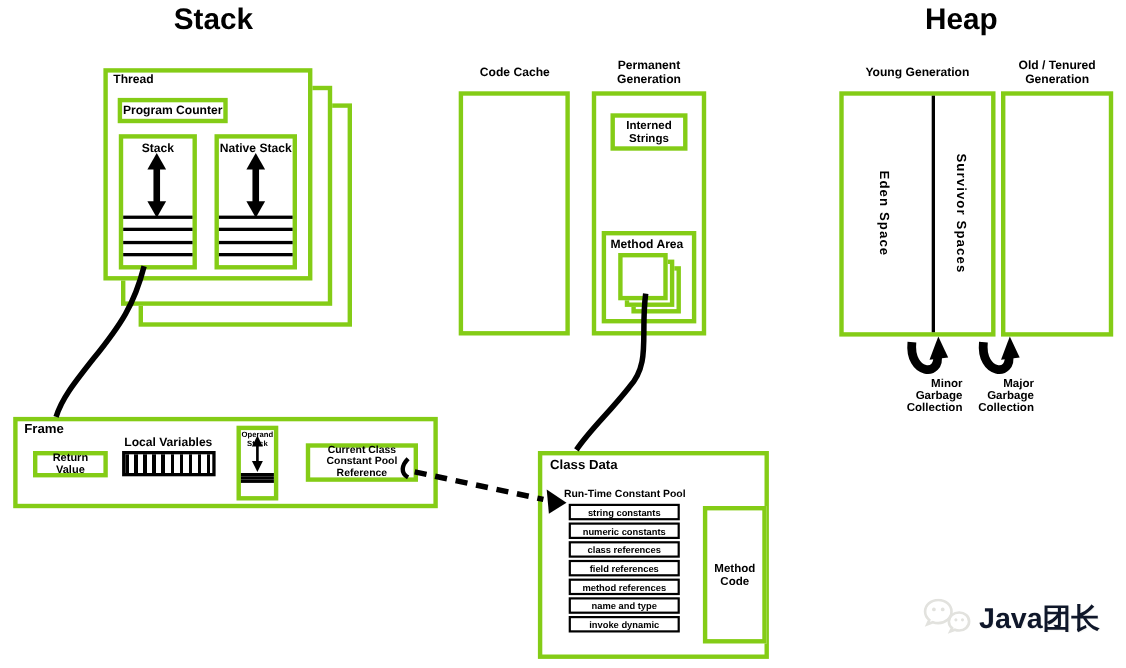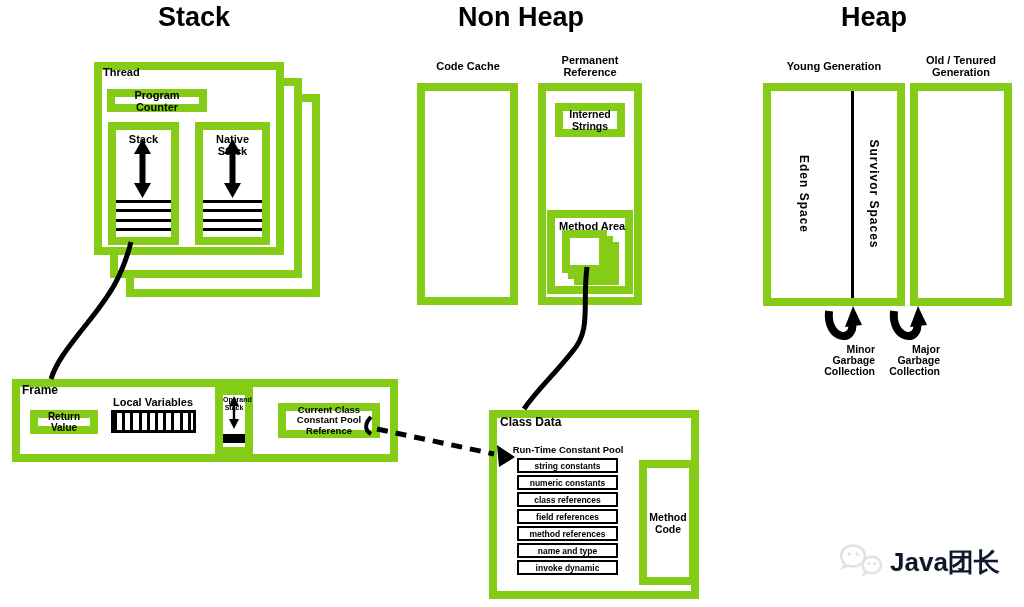--- a/index.html
+++ b/index.html
@@ -2,21 +2,21 @@
 <html><head>
 <meta charset="utf-8">
 <style>
   html,body{margin:0;padding:0;}
   .canvas{
     position:relative; width:1024px; height:607px;
     background:#ffffff; overflow:hidden;
     font-family:"Liberation Sans","DejaVu Sans",sans-serif;
     color:#000;
   }
-  .box{position:absolute; border:8px solid #84cc16; background:#fff; box-sizing:border-box;}
+  .box{position:absolute; border:4px solid #84cc16; background:#fff; box-sizing:border-box;}
   .title{position:absolute; font-size:27px; font-weight:bold; transform:translateX(-50%); white-space:nowrap;}
   .seclabel{position:absolute; font-size:11px; font-weight:bold; text-align:center; transform:translateX(-50%); line-height:12px;}
   .inlabel{position:absolute; font-size:11px; font-weight:bold;}
   .center-txt{display:flex; align-items:center; justify-content:center; text-align:center; font-weight:bold;}
   .rows{position:absolute; left:0; right:0; display:flex; flex-direction:column;}
   .rows > div{flex:1; border-top:3px solid #000;}
   .oprows > div{height:9px; border-top:3px solid #000;}
   .vtext{position:absolute; font-size:12px; font-weight:bold; letter-spacing:1px; text-align:center; transform:rotate(90deg); white-space:nowrap;}
   .stripes{
     position:absolute; border:3px solid #000; box-sizing:border-box;
@@ -32,21 +32,20 @@
   svg.overlay{position:absolute; left:0; top:0; pointer-events:none; z-index:30;}
   .watermark{position:absolute; left:838px; top:544px; display:flex; align-items:center; gap:6px; color:#0f172a; z-index:2;}
   .watermark .wmtext{font-size:26px; font-weight:bold; text-shadow:1px 1px 0 #f6f6f4;}
 </style>
 </head>
 <body>
 
 <div class="canvas">
 
   <div class="title" style="left:194px; top:2px;">Stack</div>
-  <div class="title" style="left:521px; top:2px;">Non Heap</div>
   <div class="title" style="left:874px; top:2px;">Heap</div>
 
   <div class="box" style="left:126px; top:94px; width:194px; height:203px;"></div>
   <div class="box" style="left:110px; top:78px; width:192px; height:200px;"></div>
   <div class="box" style="left:94px; top:62px; width:190px; height:193px;"></div>
   <div class="inlabel" style="left:103px; top:66px;">Thread</div>
 
   <div class="box center-txt" style="left:107px; top:89px; width:100px; height:23px; font-size:11px;">Program Counter</div>
 
   <div class="box" style="left:108px; top:122px; width:71px; height:123px;">
@@ -65,21 +64,21 @@
       <div></div>
       <div></div>
       <div></div>
       <div></div>
     </div>
   </div>
 
   <div class="seclabel" style="left:468px; top:60px;">Code Cache</div>
   <div class="box" style="left:417px; top:83px; width:101px; height:222px;"></div>
 
-  <div class="seclabel" style="left:590px; top:54px; width:84px;">Permanent Reference</div>
+  <div class="seclabel" style="left:590px; top:54px; width:84px;">Permanent Generation</div>
   <div class="box" style="left:538px; top:83px; width:104px; height:222px;"></div>
 
   <div class="box center-txt" style="left:555px; top:103px; width:70px; height:34px; font-size:10.5px; line-height:12px;">
     <span style="width:56px;">Interned Strings</span>
   </div>
 
   <div class="box" style="left:547px; top:210px; width:86px; height:84px;">
     <div style="position:absolute; left:4px; top:2px; font-size:11px; font-weight:bold; white-space:nowrap;">Method Area</div>
   </div>
   <div class="box" style="left:574px; top:242px; width:45px; height:43px;"></div>

